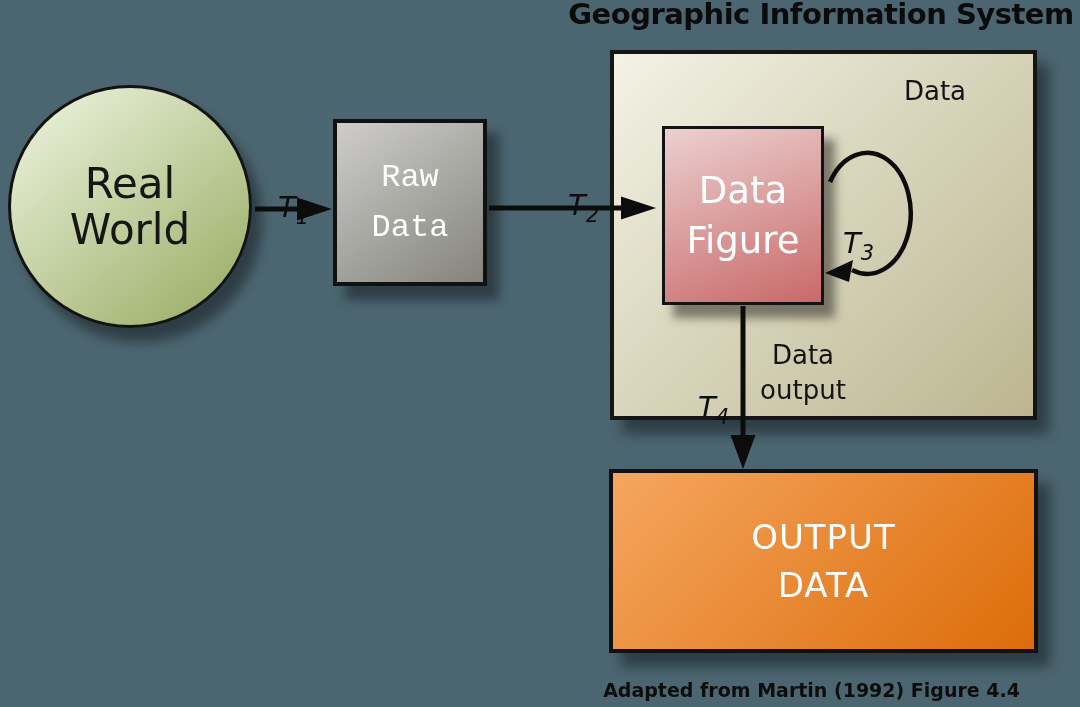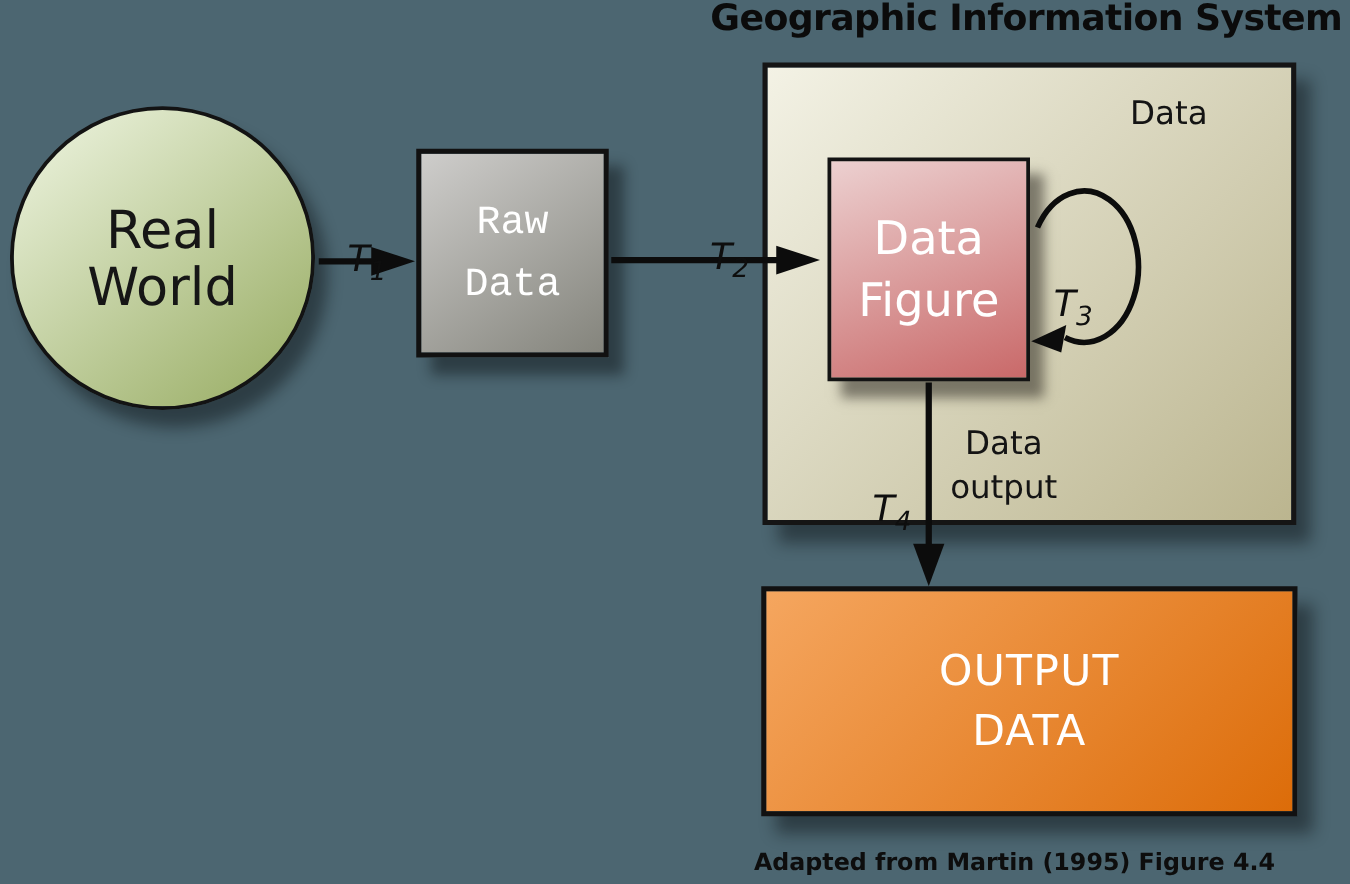--- a/index.html
+++ b/index.html
@@ -139,15 +139,15 @@
     <line x1="489" y1="208" x2="624" y2="208" stroke="#0c0c0c" stroke-width="5"></line>
     <polygon points="656,208 621,196.5 621,219.5" fill="#0c0c0c"></polygon>
 
     <path d="M 830 182 A 43.5 60.5 0 1 1 852 270" fill="none" stroke="#0c0c0c" stroke-width="4.5"></path>
     <polygon points="825,273 853,260 849,282" fill="#0c0c0c"></polygon>
 
     <line x1="743" y1="306" x2="743" y2="438" stroke="#0c0c0c" stroke-width="5"></line>
     <polygon points="743,469 730.5,435 755.5,435" fill="#0c0c0c"></polygon>
   </svg>
 
-  <div class="caption">Adapted from Martin (1995) Figure 4.4</div>
+  <div class="caption">Adapted from Martin (1992) Figure 4.4</div>
 
 </div>
 
 </body></html>

